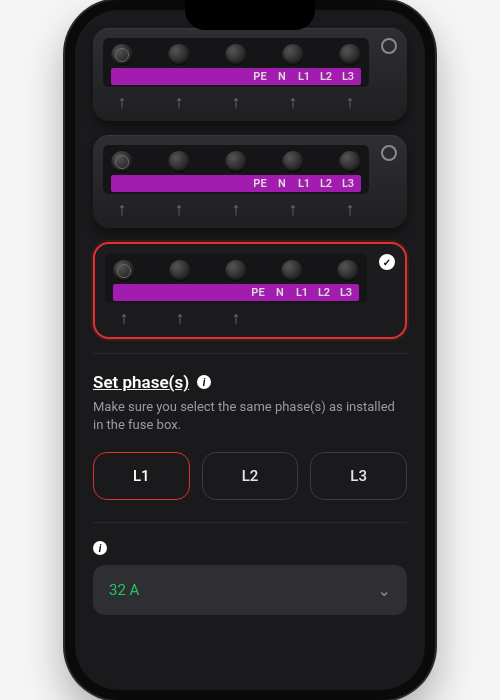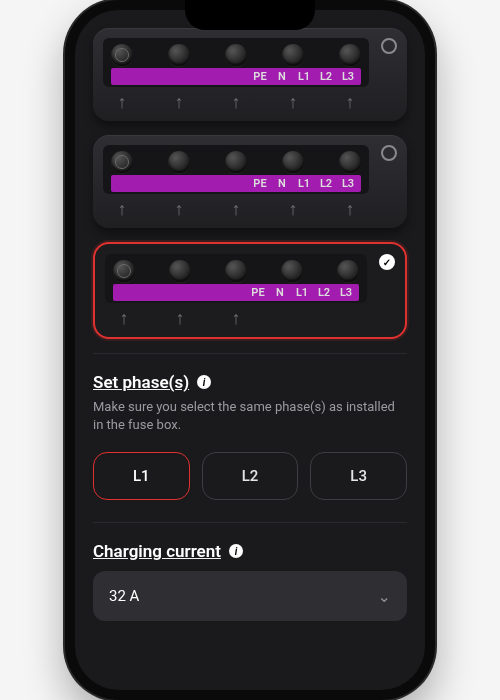--- a/index.html
+++ b/index.html
@@ -201,21 +201,21 @@
     background: #2f2f33;
     border-radius: 12px;
     height: 50px;
     display: flex;
     align-items: center;
     justify-content: space-between;
     padding: 0 16px;
     cursor: pointer;
   }
   .current-value {
-    color: #ffffff;
+    color: #22c55e;
     font-size: 15px;
   }
   .chevron {
     color: #8c8c91;
     font-size: 16px;
   }
 </style>
 </head>
 <body>
 
@@ -321,21 +321,20 @@
           <span>L2</span>
         </div>
         <div class="phase-btn">
           <span>L3</span>
         </div>
       </div>
 
       <div class="divider"></div>
 
       <div class="section-title-row">
-        <span class="section-title">Charging current</span>
         <span class="info-icon">i</span>
       </div>
 
       <div class="current-select">
         <span class="current-value">32 A</span>
         <span class="chevron">⌄</span>
       </div>
 
     </div>
   </div>

